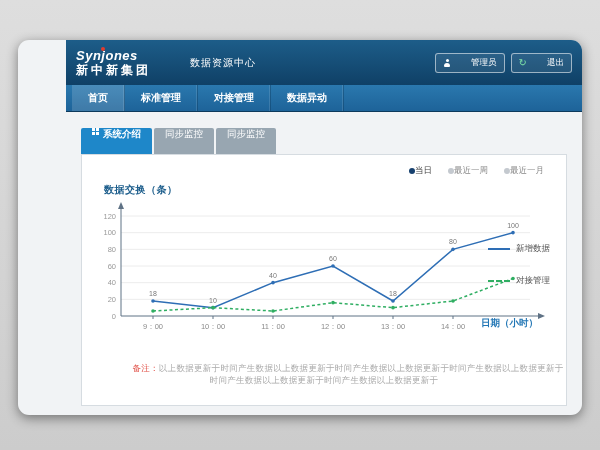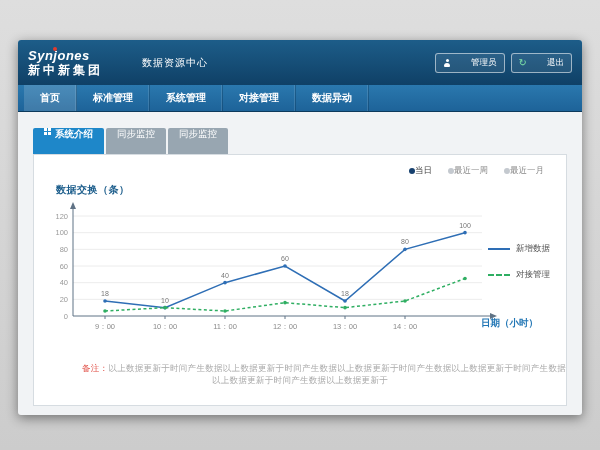--- a/index.html
+++ b/index.html
@@ -1,19 +1,19 @@
 <!DOCTYPE html>
 <html><head>
 <meta charset="utf-8">
 <style>
   *{margin:0;padding:0;box-sizing:border-box;}
   html,body{width:600px;height:450px;}
   body{font-family:"Liberation Sans","DejaVu Sans",sans-serif;background:#d5d5d5;overflow:hidden;}
   .stage{position:relative;width:600px;height:450px;background:linear-gradient(#dedede,#cccccc);}
-  .app-window{position:absolute;left:18px;top:40px;width:564px;height:375px;background:#f1f3f5;border-radius:3px;box-shadow:0 3px 12px rgba(0,0,0,.45);overflow:hidden;}
+  .app-window{position:absolute;left:18px;top:40px;width:564px;height:375px;background:#f1f3f5;border-radius:11px;box-shadow:0 3px 12px rgba(0,0,0,.45);overflow:hidden;padding-left:48px;}
 
   
   .topbar{height:45px;background:linear-gradient(#1d5d89,#0f4066);display:flex;align-items:center;padding:0 10px;}
   .logo{width:102px;flex:0 0 auto;}
   .logo-en{color:#fff;font-size:13px;font-weight:bold;font-style:italic;letter-spacing:.5px;position:relative;line-height:14px;}
   .logo-dot{position:absolute;left:25px;top:-2px;width:4px;height:4px;border-radius:50%;background:#e23b2e;}
   .logo-cn{color:#fff;font-size:12px;font-weight:bold;letter-spacing:3px;line-height:14px;}
   .app-title{color:#fff;font-size:10px;margin-left:12px;letter-spacing:1px;}
   .topbar-actions{margin-left:auto;display:flex;gap:6px;}
   .chip{display:flex;align-items:center;gap:20px;background:rgba(255,255,255,.08);border:1px solid rgba(255,255,255,.55);border-radius:3px;color:#fff;font-size:8.5px;padding:3px 7px;cursor:pointer;font-family:inherit;}
@@ -40,21 +40,21 @@
 
   .panel{position:relative;background:#fff;border:1px solid #d6dce1;height:252px;}
   .tf-legend{position:absolute;top:10px;right:22px;display:flex;gap:16px;align-items:center;}
   .tf-item{display:flex;align-items:center;font-size:8.5px;color:#888;cursor:pointer;}
   .tf-item em{font-style:normal;}
   .tf-item.active em{color:#444;}
   .tf-dot{width:6px;height:6px;border-radius:50%;display:inline-block;background:#c4c9cf;}
   .chart-title{position:absolute;top:28px;left:22px;font-size:10px;font-weight:bold;color:#1d5e8c;letter-spacing:.5px;}
   #chart-svg{position:absolute;top:42px;left:4px;}
   #chart-svg text{font-family:"Liberation Sans","DejaVu Sans",sans-serif;}
-  .series-legend{position:absolute;top:88px;right:16px;display:flex;flex-direction:column;gap:14px;}
+  .series-legend{position:absolute;top:88px;right:16px;display:flex;flex-direction:column;gap:20px;}
   .sl-item{display:flex;align-items:center;gap:6px;font-size:8.5px;color:#555;}
   .sl-line{width:22px;height:0;border-top:2px solid #2e6eb5;display:inline-block;}
   .sl-line.dashed{border-top-style:dashed;}
   .xaxis-label{position:absolute;top:162px;right:28px;font-size:9.5px;font-weight:bold;color:#2176b5;}
   .note{position:absolute;left:0;right:0;top:208px;text-align:center;font-size:8.5px;letter-spacing:.3px;}
   .note-prefix{color:#e04b42;margin-left:48px;}
   .note-text{color:#aaa;}
 </style>
 </head>
 <body>
@@ -76,21 +76,20 @@
         <button class="chip">
           <em class="ic-logout">↻</em>
           <span>退出</span>
         </button>
       </div>
     </header>
 
     <nav class="navbar">
       <div class="nav-item active">首页</div>
       <div class="nav-item">标准管理</div>
-      <div class="nav-item">系统管理</div>
       <div class="nav-item">对接管理</div>
       <div class="nav-item">数据异动</div>
     </nav>
 
     <div class="content">
       <div class="tabs">
         <div class="tab active">
           <span class="ic-grid"></span>
           <span>系统介绍</span>
         </div>

